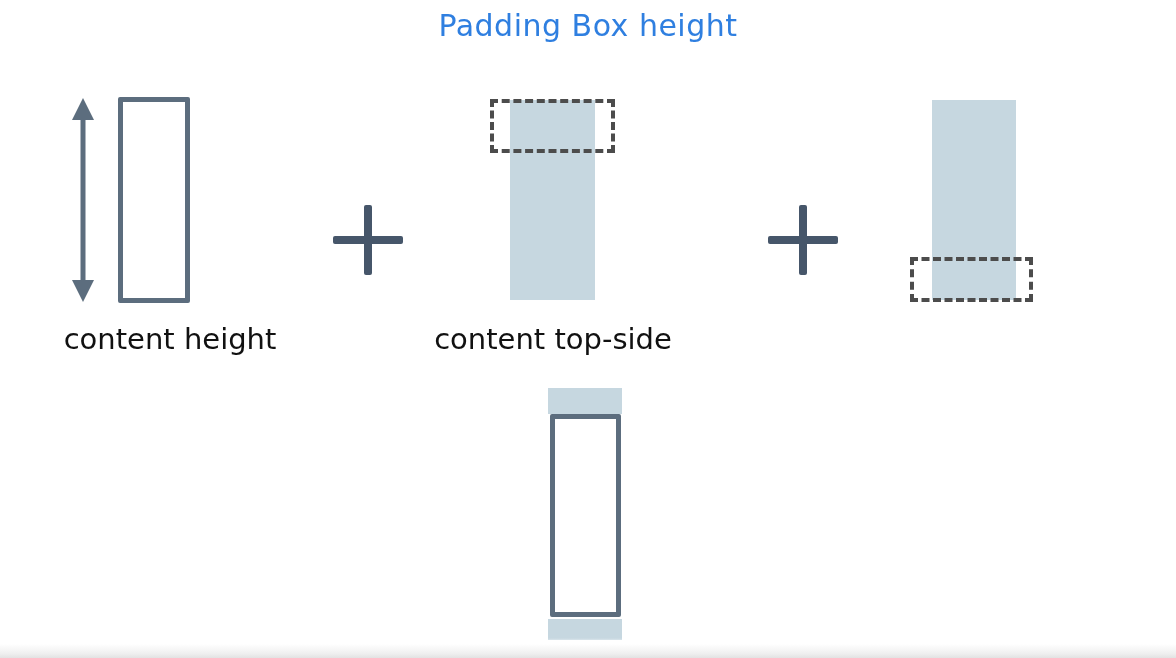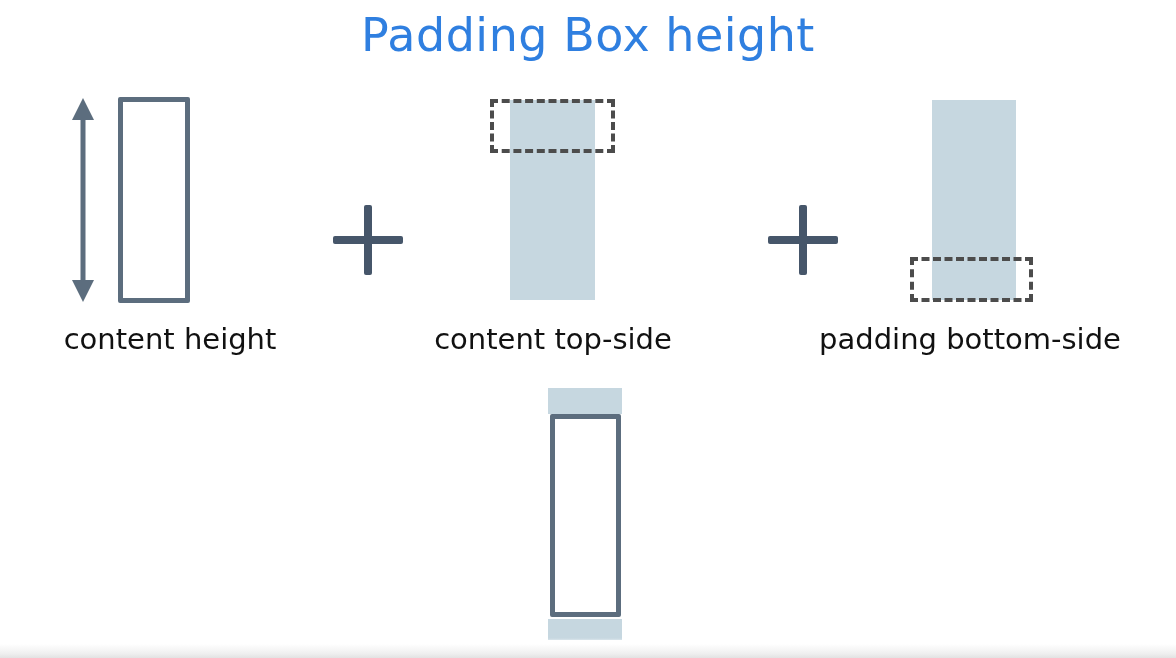--- a/index.html
+++ b/index.html
@@ -24,21 +24,21 @@
     overflow: hidden;
   }
 
   
   .title {
     position: absolute;
     left: 0;
     top: 8px;
     width: 1176px;
     text-align: center;
-    font-size: 46px;
+    font-size: 30px;
     font-weight: 400;
     letter-spacing: 0.5px;
     color: #2f7fe0;
     font-family: "DejaVu Sans", "Liberation Sans", sans-serif;
     white-space: nowrap;
   }
 
   
   .layer { position: absolute; }
 
@@ -149,21 +149,20 @@
     <span class="bar-v"></span>
   </div>
 
   <div class="layer" style="left:900px; top:85px; width:160px; height:235px;">
 
     <div class="pad-fill" style="left:32px; top:15px; width:84px; height:200px;"></div>
 
     <div class="dash-box" style="left:10px; top:172px; width:123px; height:45px;"></div>
   </div>
 
-  <div class="caption" style="left:790px; top:322px; width:360px;">padding bottom-side</div>
 
   <div class="layer" style="left:548px; top:388px; width:80px; height:252px;">
 
     <div class="pad-fill" style="left:0px; top:0px; width:74px; height:26px;"></div>
 
     <div class="content-rect" style="left:2px; top:26px; width:71px; height:203px;"></div>
 
     <div class="pad-fill" style="left:0px; top:231px; width:74px; height:21px;"></div>
   </div>
 

